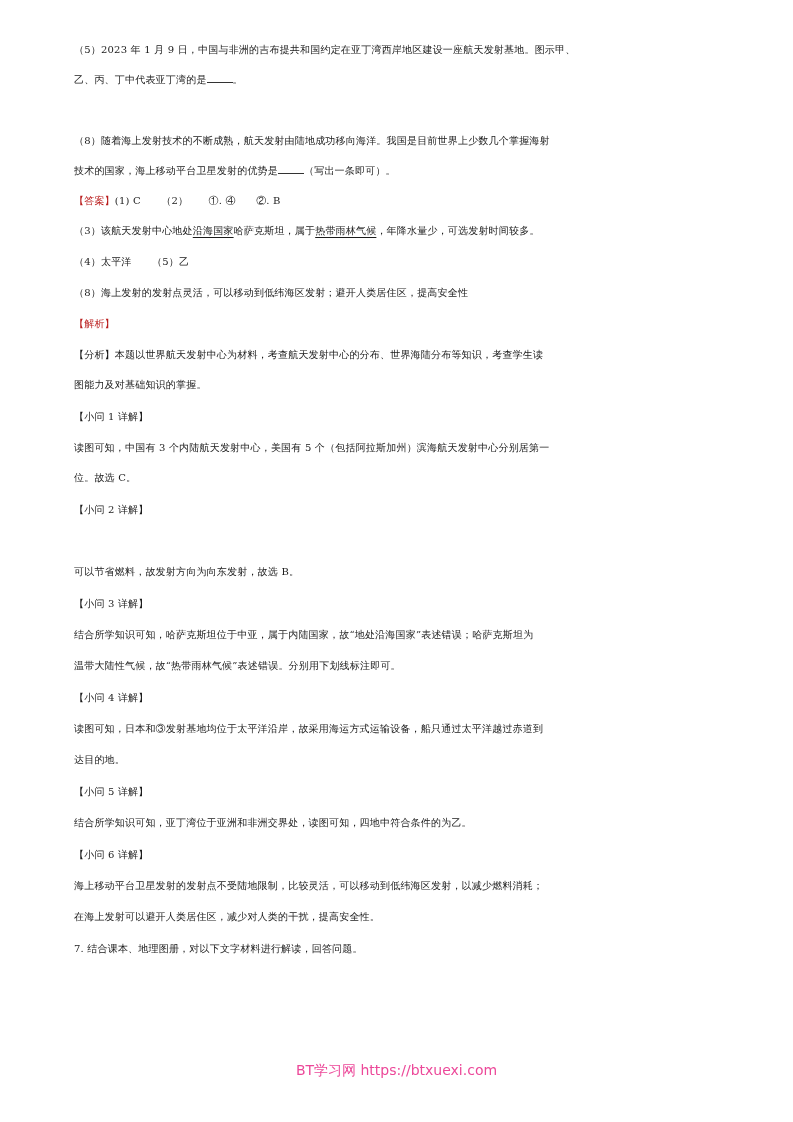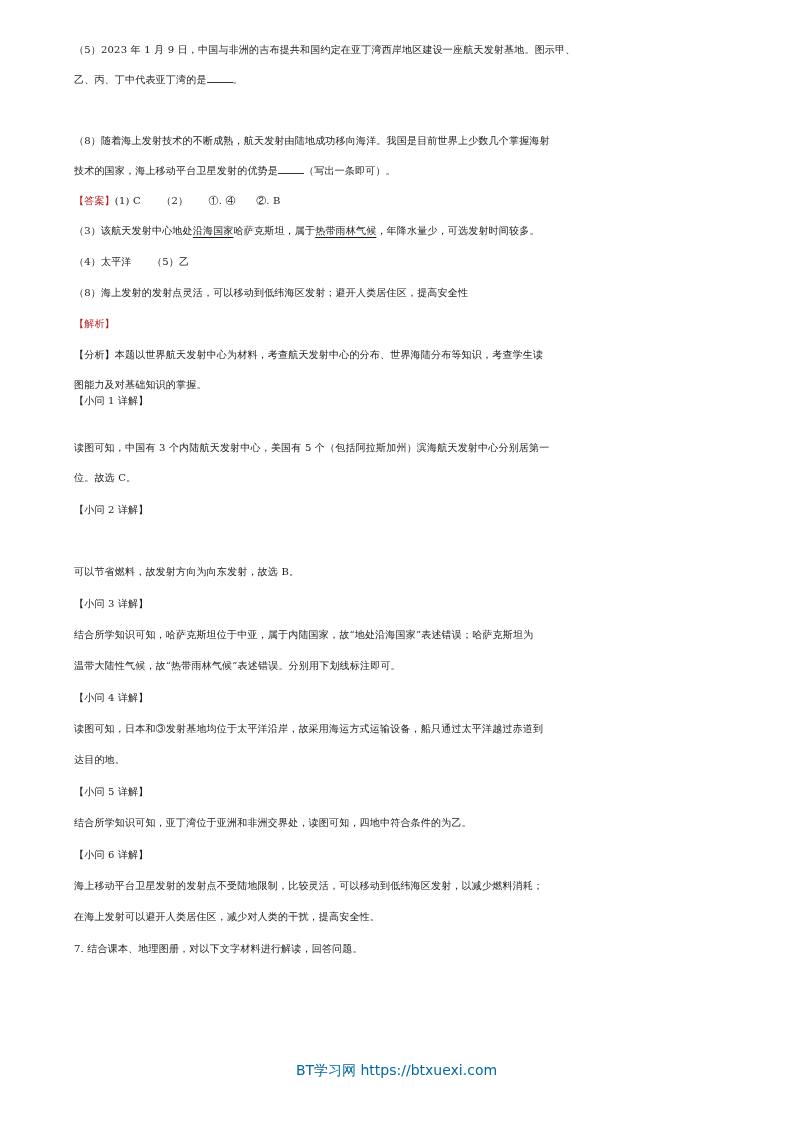--- a/index.html
+++ b/index.html
@@ -4,21 +4,21 @@
 <style>
   html, body { margin: 0; padding: 0; background: #ffffff; }
   body { width: 793px; height: 1122px; position: relative; overflow: hidden;
          font-family: "DejaVu Serif", "Liberation Serif", serif; color: #1a1a1a; }
   .page { position: absolute; left: 0; top: 0; width: 793px; height: 1122px; }
   .line { position: absolute; left: 74px; font-size: 10px; line-height: 20px; white-space: nowrap; letter-spacing: 0.2px; }
   .blue { color: #b91c1c; }
   .u { text-decoration: underline; text-underline-offset: 3px; }
   .blank { display: inline-block; width: 26px; border-bottom: 1px solid #333; height: 12px; vertical-align: baseline; }
   .footer { position: absolute; left: 0; width: 793px; top: 1062px; text-align: center;
-            font-family: "DejaVu Sans", "Liberation Sans", sans-serif; font-size: 14px; color: #0369a1; }
+            font-family: "DejaVu Sans", "Liberation Sans", sans-serif; font-size: 14px; color: #ec4899; }
 </style>
 </head>
 <body>
 
 <div class="page">
 
   <div class="line" style="top:40px">（5）2023 年 1 月 9 日，中国与非洲的吉布提共和国约定在亚丁湾西岸地区建设一座航天发射基地。图示甲、</div>
   <div class="line" style="top:70px">
     <span>乙、丙、丁中代表亚丁湾的是</span><span class="blank"></span><span>。</span>
   </div>
@@ -34,21 +34,21 @@
   <div class="line" style="top:221px">
     <span>（3）该航天发射中心地处</span><span class="u">沿海国家</span><span>哈萨克斯坦，属于</span><span class="u">热带雨林气候</span><span>，年降水量少，可选发射时间较多。</span>
   </div>
   <div class="line" style="top:252px">（4）太平洋　　（5）乙</div>
   <div class="line" style="top:283px">（8）海上发射的发射点灵活，可以移动到低纬海区发射；避开人类居住区，提高安全性</div>
 
   <div class="line blue" style="top:314px">【解析】</div>
   <div class="line" style="top:345px">【分析】本题以世界航天发射中心为材料，考查航天发射中心的分布、世界海陆分布等知识，考查学生读</div>
   <div class="line" style="top:375px">图能力及对基础知识的掌握。</div>
 
-  <div class="line" style="top:391px">【小问 1 详解】</div>
+  <div class="line" style="top:407px">【小问 1 详解】</div>
   <div class="line" style="top:438px">读图可知，中国有 3 个内陆航天发射中心，美国有 5 个（包括阿拉斯加州）滨海航天发射中心分别居第一</div>
   <div class="line" style="top:468px">位。故选 C。</div>
 
   <div class="line" style="top:500px">【小问 2 详解】</div>
   <div class="line" style="top:562px">可以节省燃料，故发射方向为向东发射，故选 B。</div>
 
   <div class="line" style="top:594px">【小问 3 详解】</div>
   <div class="line" style="top:625px">结合所学知识可知，哈萨克斯坦位于中亚，属于内陆国家，故“地处沿海国家”表述错误；哈萨克斯坦为</div>
   <div class="line" style="top:656px">温带大陆性气候，故“热带雨林气候”表述错误。分别用下划线标注即可。</div>
 

